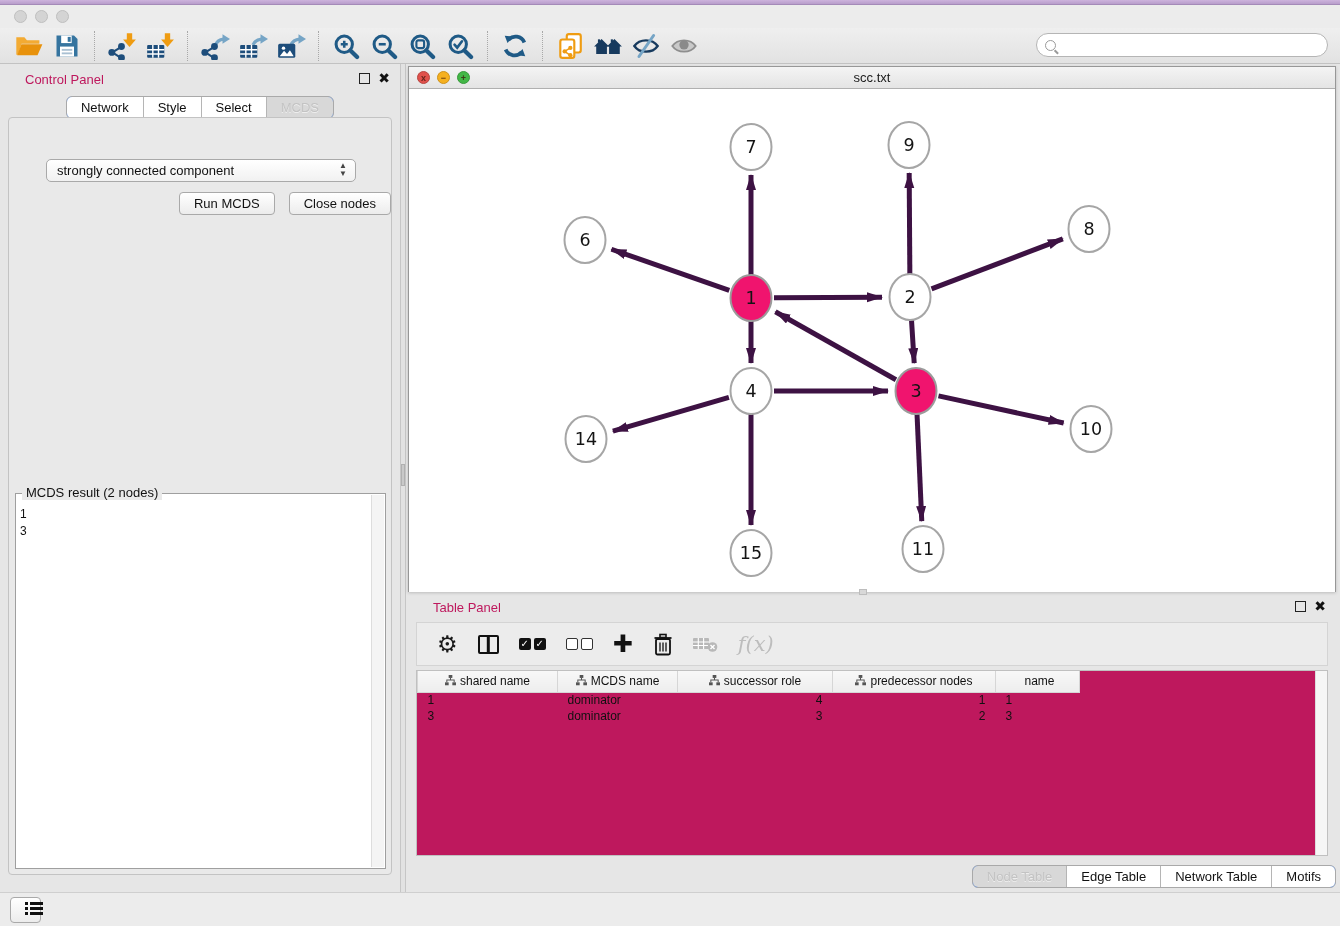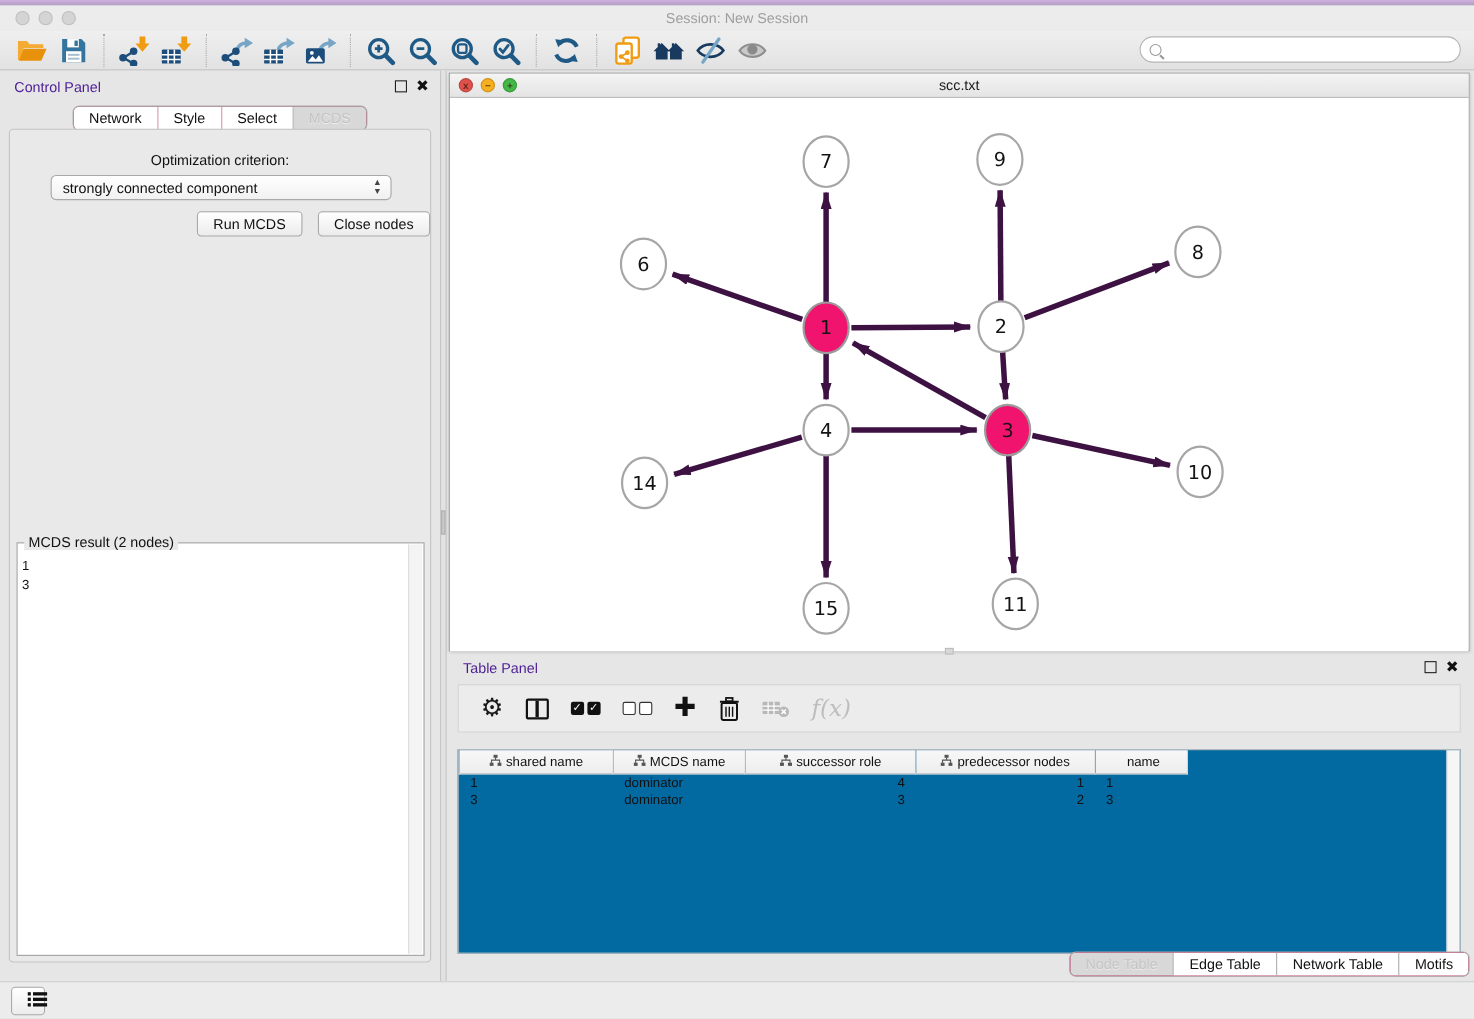--- a/index.html
+++ b/index.html
@@ -15,26 +15,26 @@
   .toolbar { position:absolute; top:28px; left:0; right:0; height:36px; background:linear-gradient(#efefef,#e2e2e2); border-bottom:1px solid #c2c2c2; display:flex; align-items:center; padding-left:10px; }
   .ticon { width:34px; height:30px; display:flex; align-items:center; justify-content:center; margin:0 2px; }
   .ticon svg { width:30px; height:28px; }
   .vsep { width:1px; height:30px; border-left:1px dotted #a8a8a8; margin:0 8px; }
   .searchbox { position:absolute; right:12px; top:5px; width:292px; height:24px; background:#fff; border:1px solid #b5b5b5; border-radius:12px; display:flex; align-items:center; padding-left:8px; }
   .mag { width:11px; height:11px; border:1.6px solid #9a9a9a; border-radius:50%; position:relative; }
   .mag::after { content:""; position:absolute; width:5px; height:1.6px; background:#9a9a9a; transform:rotate(45deg); left:8px; top:10px; }
 
   
   .cp-header { position:absolute; top:68px; left:0; width:400px; height:26px; }
-  .panel-title { font-size:13px; color:#4c1d95; padding-left:13px; padding-top:4px; }
+  .panel-title { font-size:13px; color:#be185d; padding-left:25px; padding-top:4px; }
   .panel-btns { position:absolute; right:10px; top:5px; display:flex; gap:8px; align-items:center; }
   .float-ic { width:11px; height:11px; border:1.6px solid #222; }
   .close-ic { font-size:14px; font-weight:bold; color:#111; line-height:11px; }
 
-  .seg { display:flex; border:1px solid #a9a9a9; border-radius:6px; overflow:hidden; background:#be185d; height:23px; }
+  .seg { display:flex; border:1px solid #a9a9a9; border-radius:6px; overflow:hidden; background:#3b82f6; height:23px; }
   .seg .seg-btn { font-size:13px; color:#111; padding:3px 14px 0 14px; border-right:1px solid #b5b5b5; background:#fff; cursor:default; }
   .seg .seg-btn:last-child { border-right:none; }
   .seg .seg-btn.active { background:#d8d8d8; color:#c3c3c3; text-shadow:0 1px 0 #eee; }
   #cp-tabs { position:absolute; top:96px; left:0; width:400px; display:flex; justify-content:center; }
 
   .cp-body { position:absolute; top:117px; left:8px; width:384px; height:758px; background:#e9e9e9; border:1px solid #c3c3c3; border-radius:4px; }
   .opt-label { text-align:center; font-size:13px; color:#111; margin-top:20px; }
   .dropdown { position:absolute; left:37px; top:41px; width:310px; height:23px; background:linear-gradient(#ffffff,#f1f1f1); border:1px solid #a9a9a9; border-radius:5px; font-size:13px; color:#111; padding:3px 16px 0 10px; }
   .dd-arrows { position:absolute; right:8px; top:2px; font-size:8px; color:#444; line-height:8px; text-align:center; }
   .btn { background:linear-gradient(#ffffff,#ececec); border:1px solid #a9a9a9; border-radius:4px; font-size:13px; color:#111; height:23px; padding:0 14px; }
@@ -68,21 +68,21 @@
   .tp-toolbar .ic { display:flex; align-items:center; justify-content:center; }
   .gear { font-size:23px; color:#1a1a1a; font-family:"DejaVu Sans",sans-serif; }
   .twopane { width:21px; height:19px; border:2.6px solid #111; border-radius:2px; position:relative; }
   .twopane::after { content:""; position:absolute; left:50%; top:0; bottom:0; width:2.4px; background:#111; transform:translateX(-50%); }
   .chkpair { display:flex; gap:3px; }
   .chk { width:12px; height:12px; background:#111; border-radius:2px; color:#fff; font-size:10px; line-height:12px; text-align:center; }
   .unchk { width:12px; height:12px; border:1.8px solid #333; border-radius:2px; background:#fff; }
   .plus { font-size:24px; font-weight:bold; color:#111; line-height:20px; }
   .fx { font-family:"DejaVu Serif",serif; font-style:italic; font-size:21px; color:#bdbdbd; }
 
-  .tp-table-wrap { position:absolute; top:85px; left:8px; right:8px; height:186px; background:#0369a1; border:1px solid #c0c0c0; }
+  .tp-table-wrap { position:absolute; top:74px; left:8px; right:8px; height:186px; background:#be185d; border:1px solid #c0c0c0; }
   table.nodetable { border-collapse:collapse; font-size:12px; color:#111; table-layout:fixed; }
   table.nodetable th { height:21px; background:linear-gradient(#f8f8f8,#ededed); border:1px solid #d6d6d6; border-top:none; font-weight:normal; font-size:12px; text-align:center; overflow:hidden; white-space:nowrap; }
   table.nodetable th .hlab { vertical-align:1px; padding-left:4px; }
   table.nodetable td { height:16px; padding:0 10px; white-space:nowrap; overflow:hidden; }
   td.num { text-align:right; padding-right:14px; }
   .tp-scroll { position:absolute; top:0; right:0; bottom:0; width:12px; background:#f6f6f6; border-left:1px solid #ddd; }
   #tp-tabs { position:absolute; bottom:2px; left:0; width:100%; display:flex; justify-content:flex-end; }
 
   
   .statusbar { position:absolute; left:0; right:0; bottom:0; height:34px; background:#ececec; border-top:1px solid #cfcfcf; }
@@ -94,21 +94,20 @@
 </head>
 <body>
 
 <div class="purple-strip"></div>
 <div class="titlebar">
   <div class="traffic">
     <div class="tl"></div>
     <div class="tl"></div>
     <div class="tl"></div>
   </div>
-  <div class="win-title">Session: New Session</div>
 </div>
 
 <div class="toolbar">
   <div class="ticon">
     <svg viewBox="0 0 26 24">
         <path fill="#f3ab33" d="M2 4.5h7l2.2 2.5H22v3H6.5L3.6 19.5H2z"></path>
         <path fill="#e8920c" d="M6.4 10.5h18.2L20.4 20H2.8z"></path>
       </svg>
   </div>
   <div class="ticon">
@@ -259,21 +258,20 @@
 </div>
 <div id="cp-tabs">
     <div class="seg">
       <span class="seg-btn">Network</span>
       <span class="seg-btn">Style</span>
       <span class="seg-btn">Select</span>
       <span class="seg-btn active">MCDS</span>
     </div>
   </div>
 <div class="cp-body">
-  <div class="opt-label">Optimization criterion:</div>
   <div class="dropdown">
     <span>strongly connected component</span>
     <div class="dd-arrows">▲<br>▼</div>
   </div>
   <div class="cp-btn-row">
     <button class="btn">Run MCDS</button>
     <button class="btn">Close nodes</button>
   </div>
   <div class="result-box">
     <div class="result-legend">MCDS result (2 nodes)</div>

